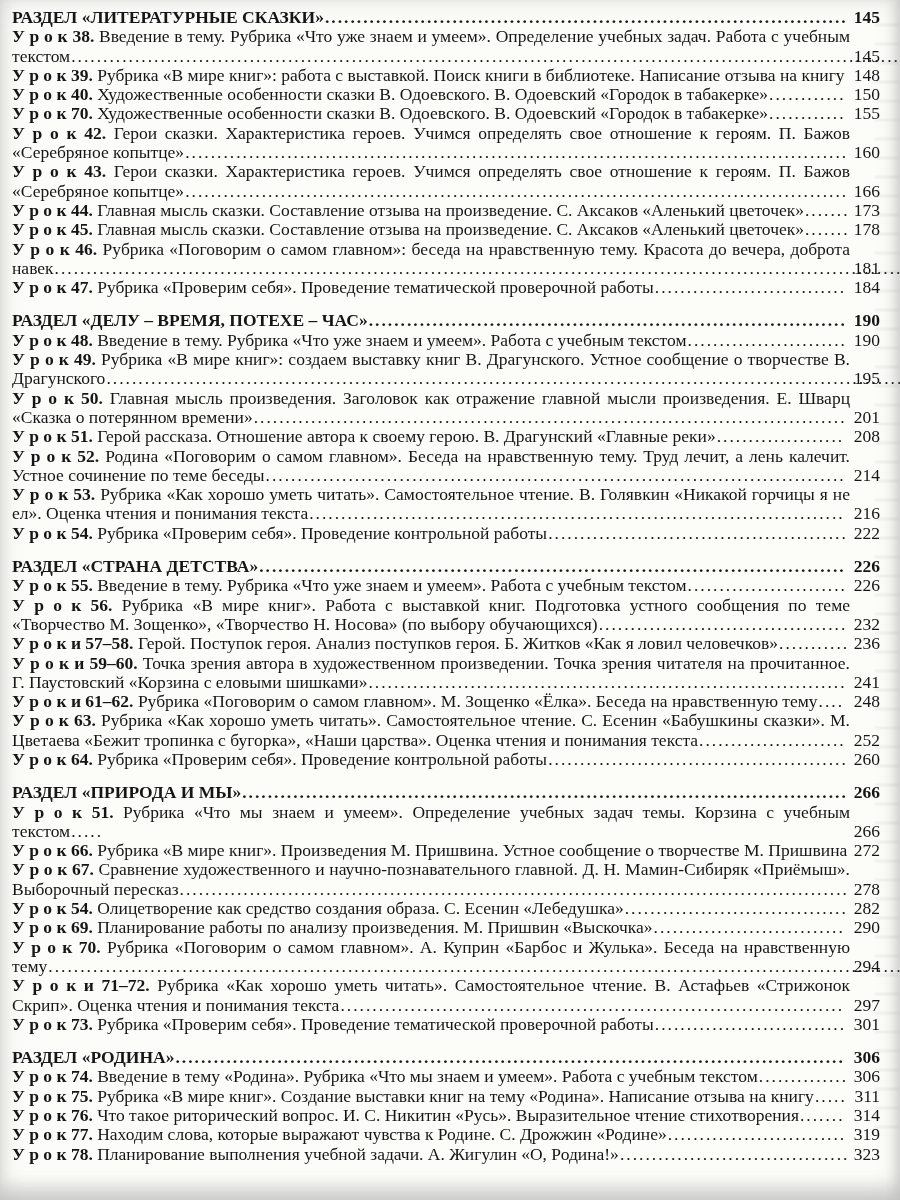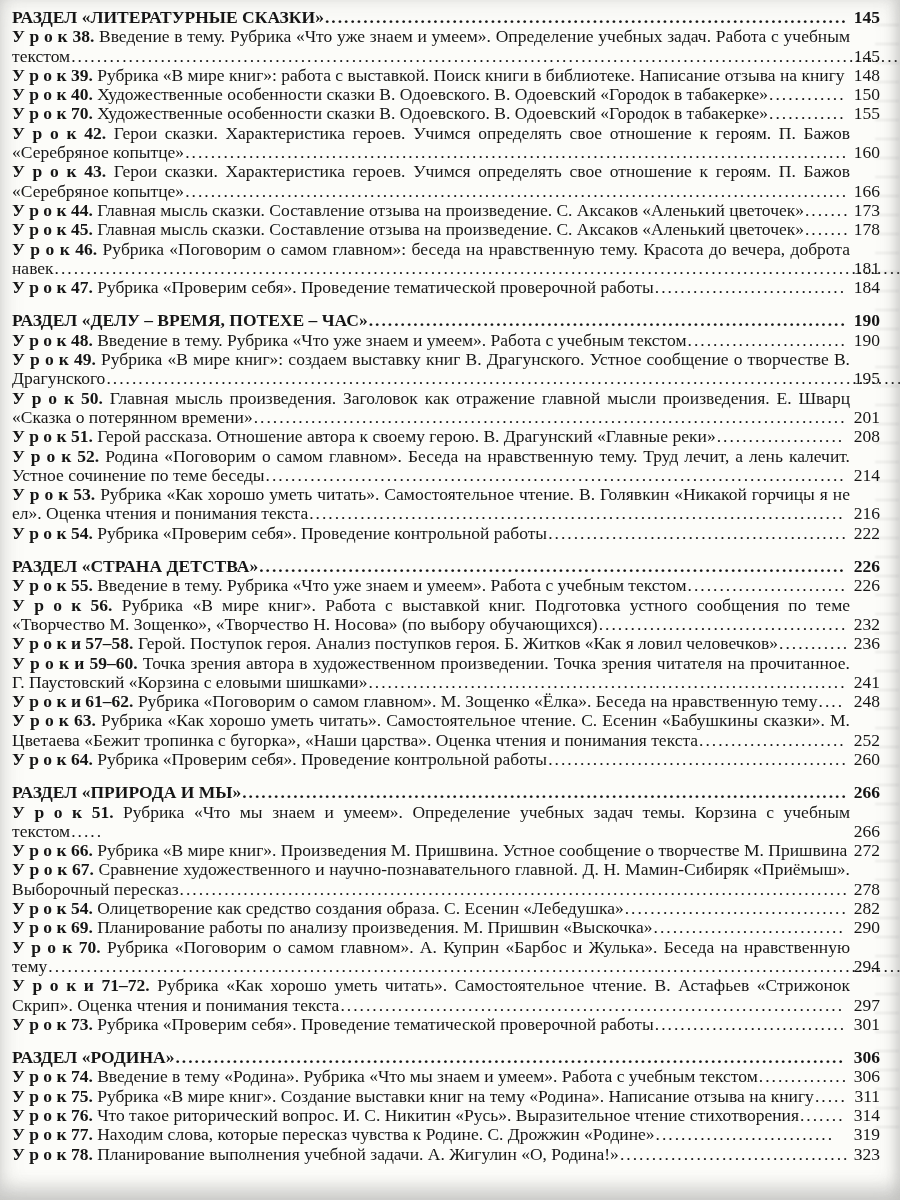--- a/index.html
+++ b/index.html
@@ -111,21 +111,21 @@
         <p class="row"><span class="lbl">У р о к  69.</span><span class="txt"> Планирование работы по анализу произведения. М. Пришвин «Выскочка»</span><span class="dots">..............................</span><span class="pg">290</span></p>
         <p class="row"><span class="lbl">У р о к  70.</span><span class="txt"> Рубрика «Поговорим о самом главном». А. Куприн «Барбос и Жулька». Беседа на нравственную тему</span><span class="dots">............................................................................................................................................................................................................................................................................................................................................................................................................................................................................................................................................................................................................................................................................................................................</span><span class="pg">294</span></p>
         <p class="row"><span class="lbl">У р о к и  71–72.</span><span class="txt"> Рубрика «Как хорошо уметь читать». Самостоятельное чтение. В. Астафьев «Стрижонок Скрип». Оценка чтения и понимания текста</span><span class="dots">...............................................................................</span><span class="pg">297</span></p>
         <p class="row"><span class="lbl">У р о к  73.</span><span class="txt"> Рубрика «Проверим себя». Проведение тематической проверочной работы</span><span class="dots">..............................</span><span class="pg">301</span></p>
       </section>
       <section class="toc-section">
         <p class="row header-row"><span class="title">РАЗДЕЛ «РОДИНА»</span><span class="dots">.........................................................................................................</span><span class="pg">306</span></p>
         <p class="row"><span class="lbl">У р о к  74.</span><span class="txt"> Введение в тему «Родина». Рубрика «Что мы знаем и умеем». Работа с учебным текстом</span><span class="dots">..............</span><span class="pg">306</span></p>
         <p class="row"><span class="lbl">У р о к  75.</span><span class="txt"> Рубрика «В мире книг». Создание выставки книг на тему «Родина». Написание отзыва на книгу</span><span class="dots">.....</span><span class="pg">311</span></p>
         <p class="row"><span class="lbl">У р о к  76.</span><span class="txt"> Что такое риторический вопрос. И. С. Никитин «Русь». Выразительное чтение стихотворения</span><span class="dots">.......</span><span class="pg">314</span></p>
-        <p class="row"><span class="lbl">У р о к  77.</span><span class="txt"> Находим слова, которые пересказ чувства к Родине. С. Дрожжин «Родине»</span><span class="dots">............................</span><span class="pg">319</span></p>
+        <p class="row"><span class="lbl">У р о к  77.</span><span class="txt"> Находим слова, которые выражают чувства к Родине. С. Дрожжин «Родине»</span><span class="dots">............................</span><span class="pg">319</span></p>
         <p class="row"><span class="lbl">У р о к  78.</span><span class="txt"> Планирование выполнения учебной задачи. А. Жигулин «О, Родина!»</span><span class="dots">....................................</span><span class="pg">323</span></p>
       </section>
     </main>
 
 
   <div class="ghost"></div>
   <div class="vignette"></div>
 </div>
 
 </body></html>

